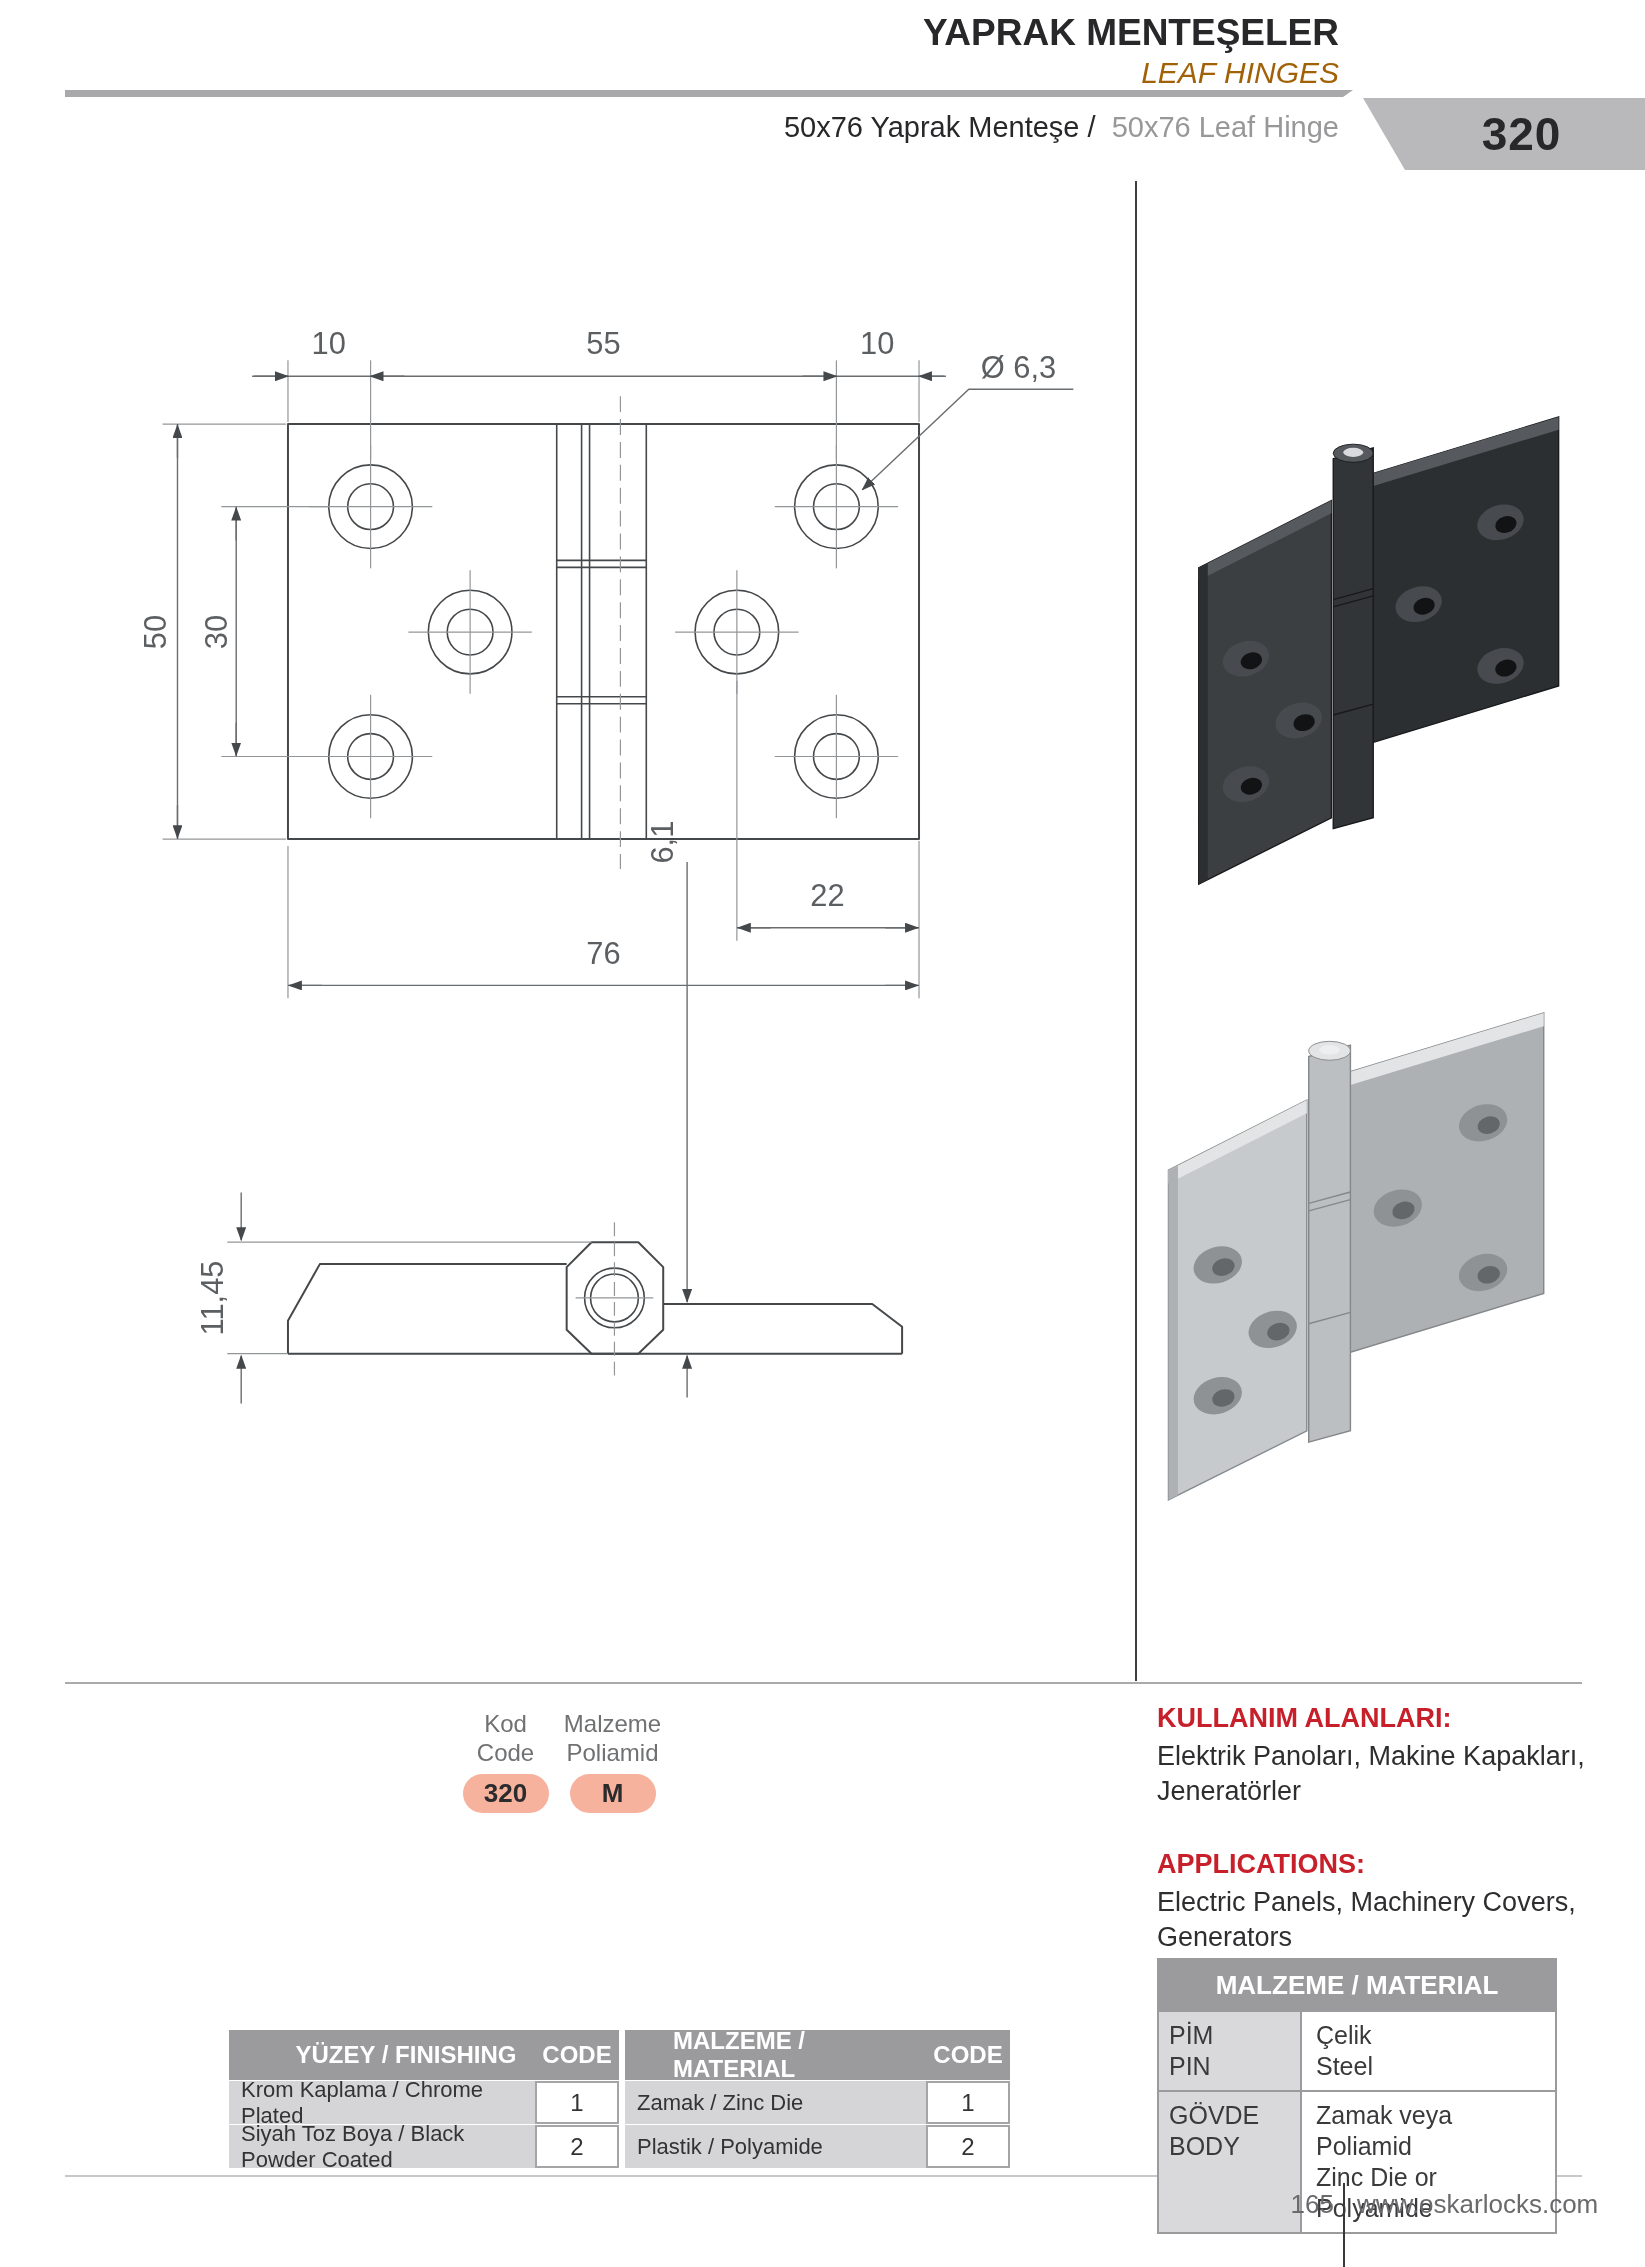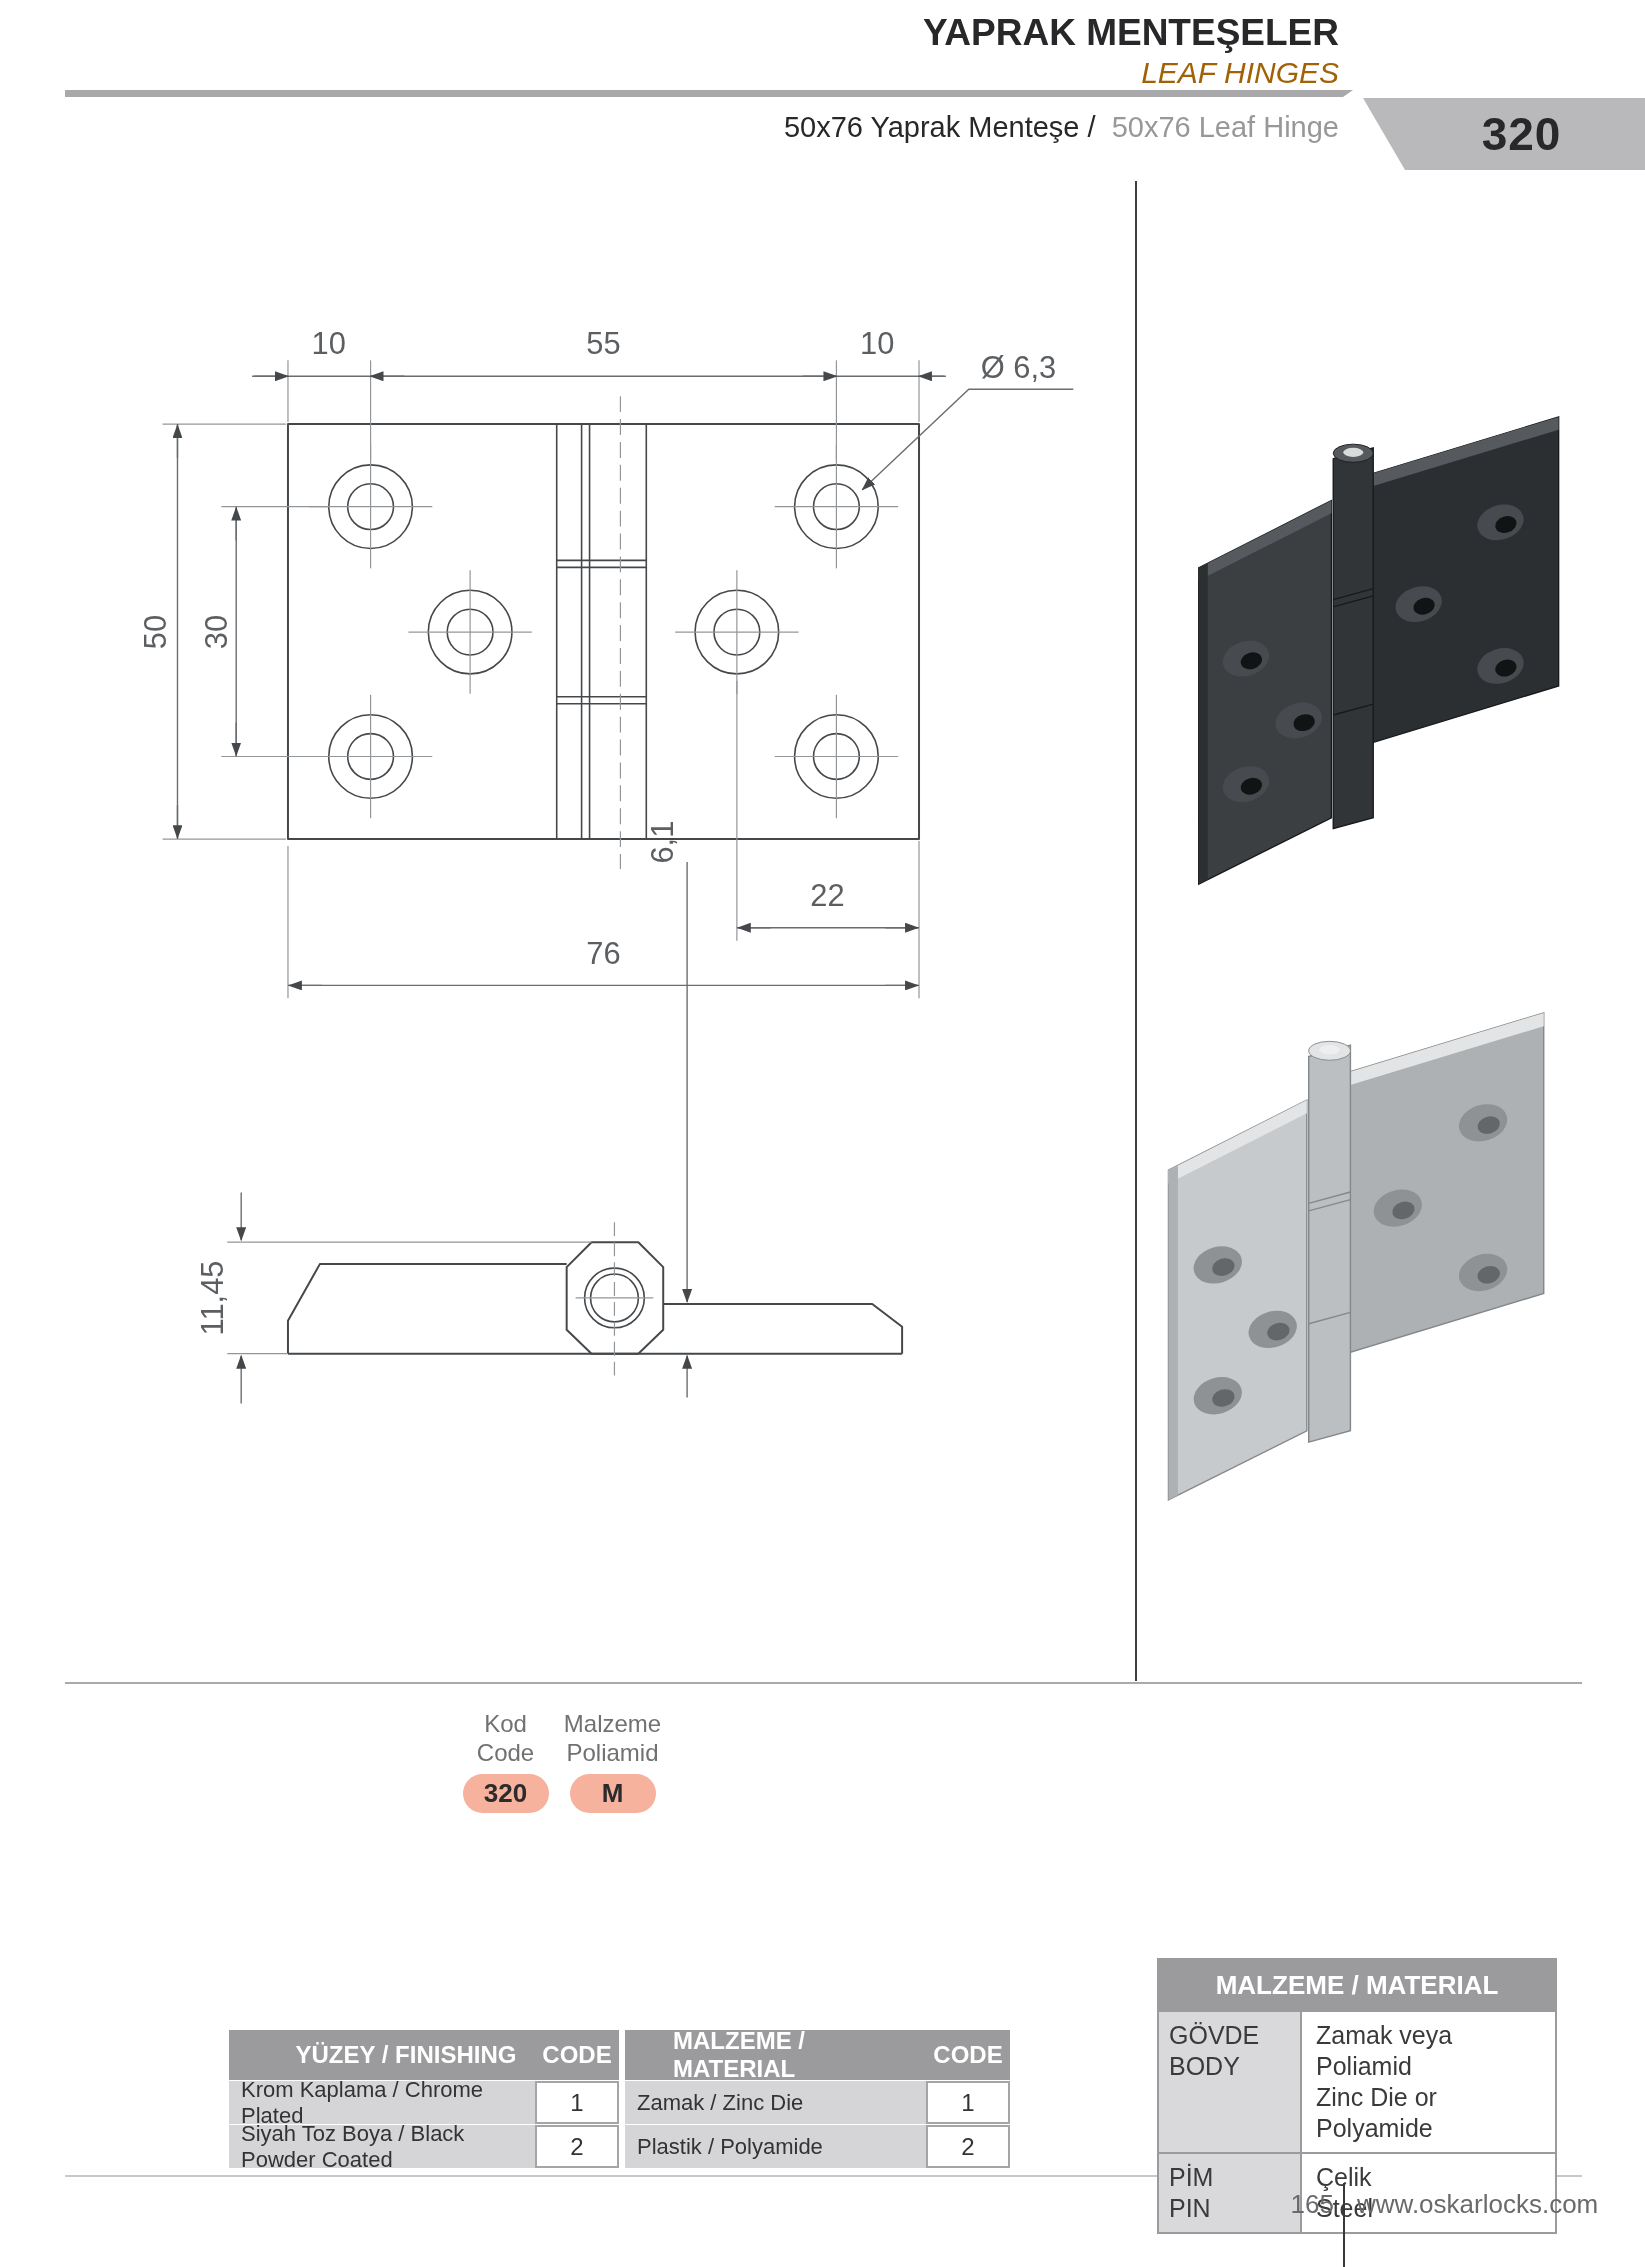--- a/index.html
+++ b/index.html
@@ -254,43 +254,52 @@
     <div class="spec-label">Kod</div>
     <div class="spec-label">Code</div>
     <span class="spec-pill">320</span>
   </div>
   <div class="spec-col" style="left:538px">
     <div class="spec-label">Malzeme</div>
     <div class="spec-label">Poliamid</div>
     <span class="spec-pill">M</span>
   </div>
 
+  <div class="usage">
+    <p class="usage-title">KULLANIM ALANLARI:</p>
+    <p class="usage-body">Elektrik Panoları, Makine Kapakları,</p>
+    <p class="usage-body">Jeneratörler</p>
+    <div class="usage-gap"></div>
+    <p class="usage-title">APPLICATIONS:</p>
+    <p class="usage-body">Electric Panels, Machinery Covers,</p>
+    <p class="usage-body">Generators</p>
+  </div>
 
   <div class="mtable">
     <div class="mtable-header">MALZEME / MATERIAL</div>
+    <div class="mtable-row">
+      <div class="mtable-label">
+        <div>PİM</div>
+        <div>PIN</div>
+      </div>
+      <div class="mtable-value">
+        <div>Çelik</div>
+        <div>Steel</div>
+      </div>
+    </div>
     <div class="mtable-row">
       <div class="mtable-label">
         <div>GÖVDE</div>
         <div>BODY</div>
       </div>
       <div class="mtable-value">
         <div>Zamak veya Poliamid</div>
         <div>Zinc Die or Polyamide</div>
       </div>
     </div>
-    <div class="mtable-row">
-      <div class="mtable-label">
-        <div>PİM</div>
-        <div>PIN</div>
-      </div>
-      <div class="mtable-value">
-        <div>Çelik</div>
-        <div>Steel</div>
-      </div>
-    </div>
   </div>
 
   <div class="codetable ct-finishing">
     <div class="ct-header">
       <span class="ct-h-label">YÜZEY / FINISHING</span>
       <span class="ct-h-code">CODE</span>
     </div>
     <div class="ct-row">
       <span class="ct-label">Krom Kaplama / Chrome Plated</span>
       <span class="ct-code">1</span>

